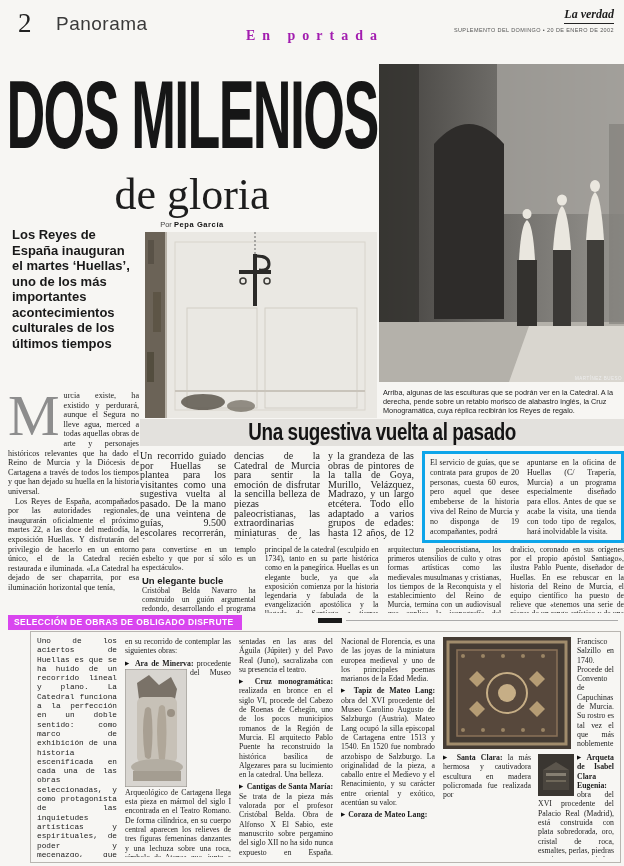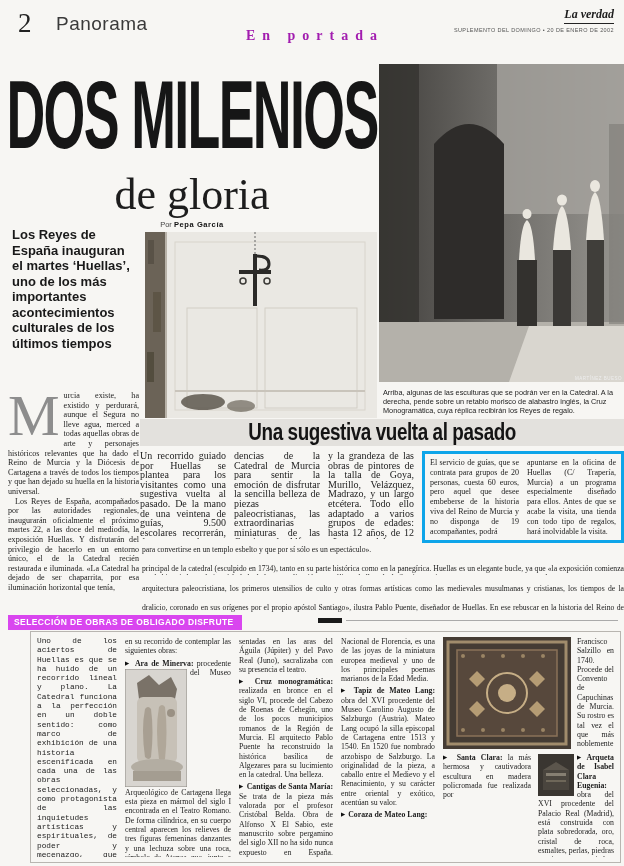--- a/index.html
+++ b/index.html
@@ -52,21 +52,21 @@
         display:flex;align-items:center;justify-content:center;}
   .band h3{margin:0;font-family:"Liberation Sans",sans-serif;font-weight:700;font-size:23px;
         letter-spacing:-.5px;transform:scaleX(.82);white-space:nowrap;color:#141414;}
 
   
   .bandA{position:absolute;left:140px;top:451px;width:484px;height:88px;display:flex;gap:8px;}
   .bandA .bcol{width:86px;font-size:10px;line-height:9.6px;text-align:justify;overflow:hidden;}
   .inset{flex:1;border:3px solid #0ea5e9;padding:4px 5px;display:flex;gap:8px;height:92px;}
   .inset .icol{flex:1;font-size:8px;line-height:9.8px;text-align:justify;overflow:hidden;}
 
-  .bandB{position:absolute;left:142px;top:545px;width:482px;height:68px;display:flex;gap:9px;flex-direction:column;}
+  .bandB{position:absolute;left:142px;top:545px;width:482px;height:68px;display:flex;gap:9px;}
   .bandB .bcol{flex:1;font-size:7.7px;line-height:9.2px;text-align:justify;overflow:hidden;}
   .subhead{font-family:"Liberation Sans",sans-serif;font-weight:700;font-size:9.5px;margin:3px 0 1px;text-align:left;}
 
   
   .selbanner{position:absolute;left:8px;top:615px;background:#d946ef;color:#fff;
         font-family:"Liberation Sans",sans-serif;font-weight:700;font-size:8.5px;letter-spacing:.4px;
         padding:2px 8px 3px 6px;}
   .seldash{position:absolute;left:318px;top:618px;width:24px;height:5px;background:#1a1a1a;}
   .selrule{position:absolute;left:346px;top:620px;width:272px;height:1px;background:#aaa;}
 

